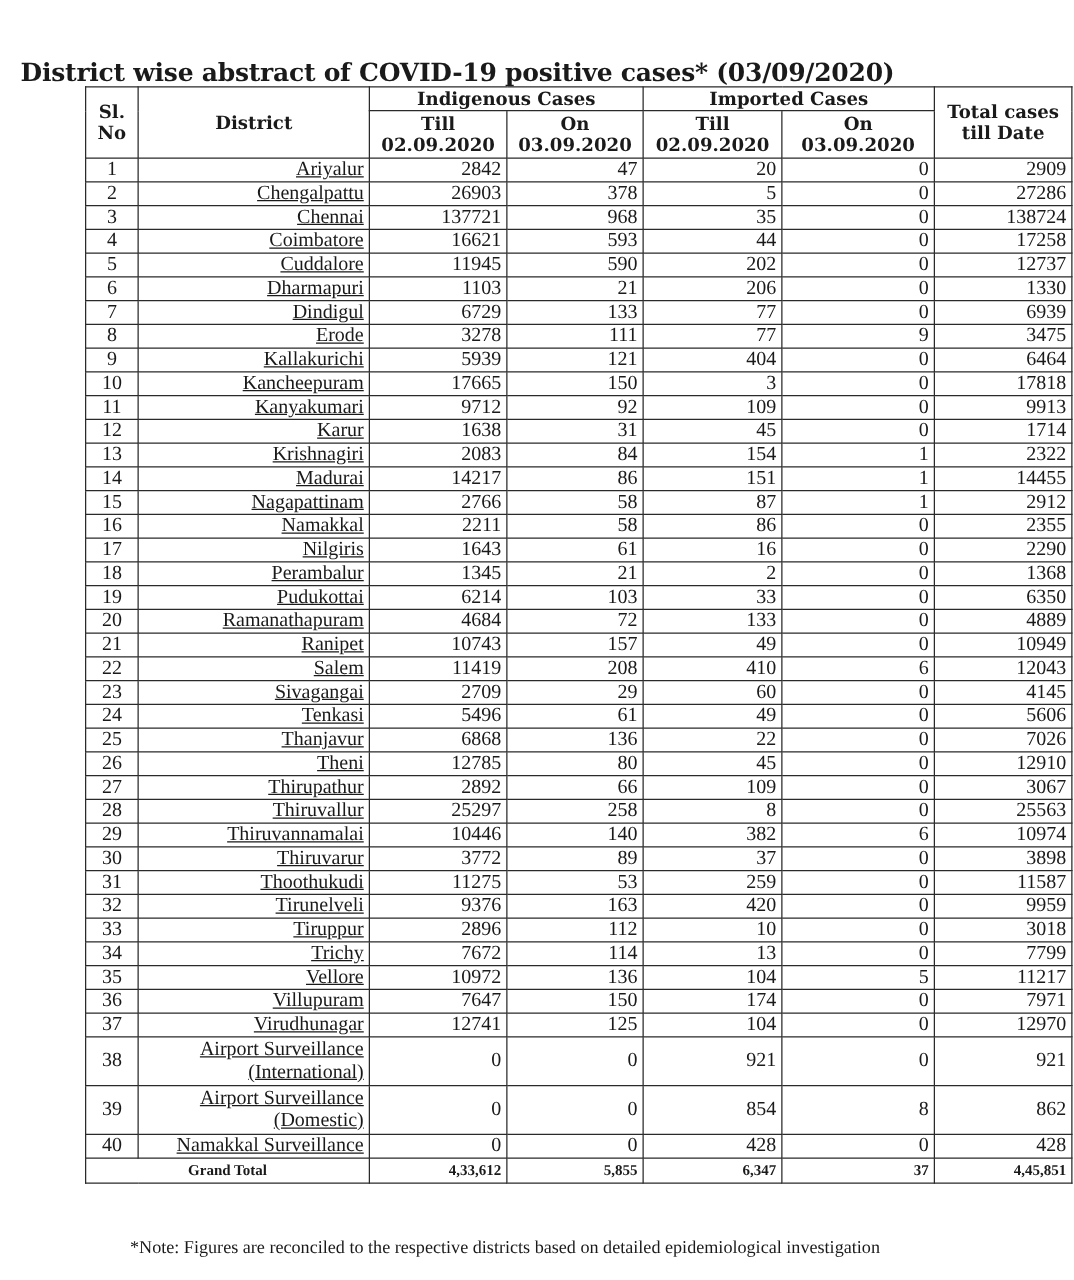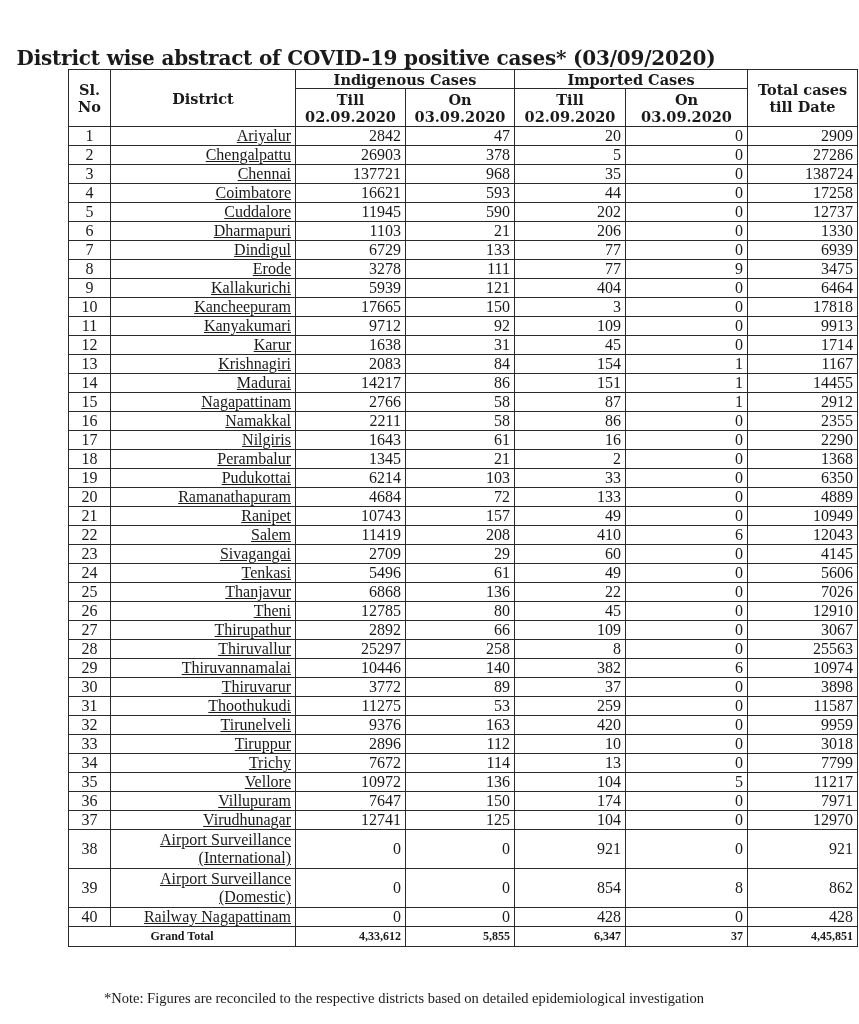--- a/index.html
+++ b/index.html
@@ -184,21 +184,21 @@
         <td class="num">0</td>
         <td class="num">1714</td>
       </tr>
       <tr class="row">
         <td class="sl">13</td>
         <td class="dist">Krishnagiri</td>
         <td class="num">2083</td>
         <td class="num">84</td>
         <td class="num">154</td>
         <td class="num">1</td>
-        <td class="num">1167</td>
+        <td class="num">2322</td>
       </tr>
       <tr class="row">
         <td class="sl">14</td>
         <td class="dist">Madurai</td>
         <td class="num">14217</td>
         <td class="num">86</td>
         <td class="num">151</td>
         <td class="num">1</td>
         <td class="num">14455</td>
       </tr>
@@ -422,21 +422,21 @@
         <td class="sl">39</td>
         <td class="dist dist2"><span>Airport Surveillance</span><br><span>(Domestic)</span></td>
         <td class="num">0</td>
         <td class="num">0</td>
         <td class="num">854</td>
         <td class="num">8</td>
         <td class="num">862</td>
       </tr>
       <tr class="row">
         <td class="sl">40</td>
-        <td class="dist">Railway Nagapattinam</td>
+        <td class="dist">Namakkal Surveillance</td>
         <td class="num">0</td>
         <td class="num">0</td>
         <td class="num">428</td>
         <td class="num">0</td>
         <td class="num">428</td>
       </tr>
     </tbody>
   <tfoot>
     <tr class="total">
       <td colspan="2" style="text-align:center">Grand Total</td>

